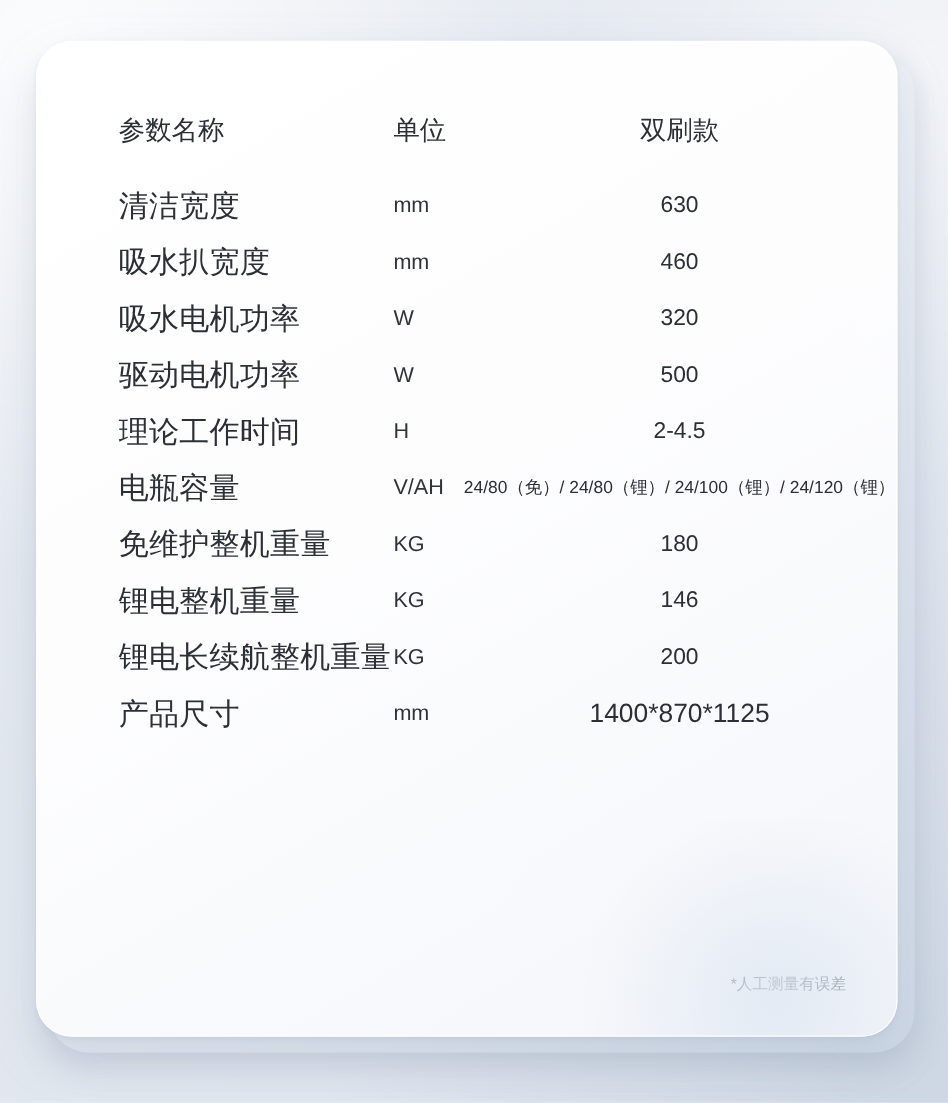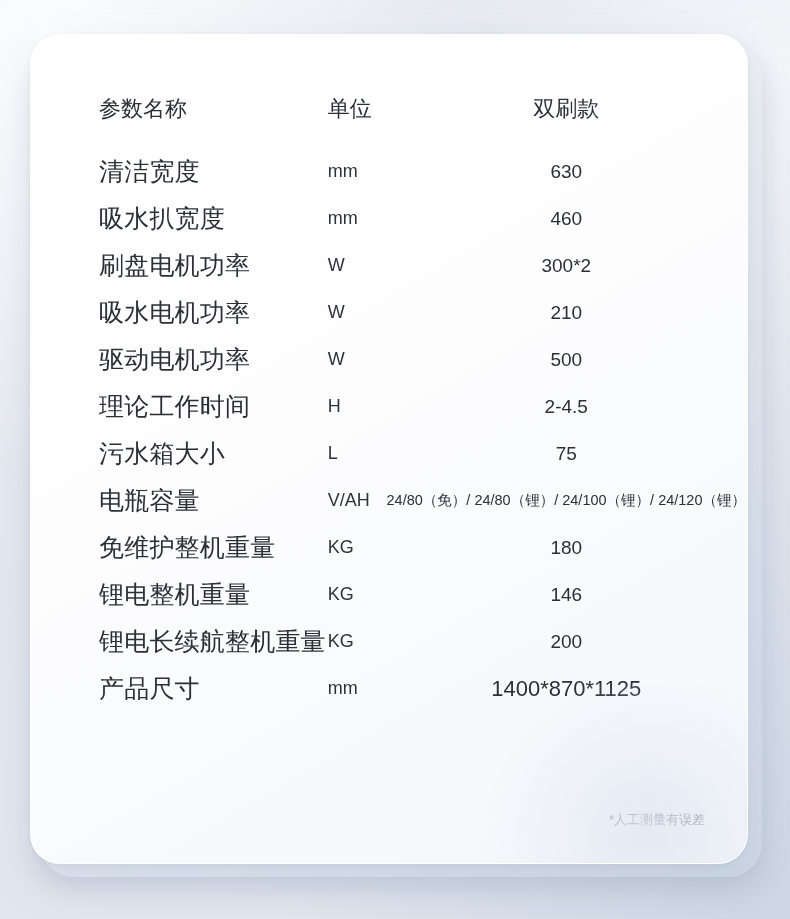--- a/index.html
+++ b/index.html
@@ -164,50 +164,40 @@
           <td class="col-value">630</td>
         </tr>
 
 
         <tr>
           <td class="col-name">吸水扒宽度</td>
           <td class="col-unit">mm</td>
           <td class="col-value">460</td>
         </tr>
 
-        <tr>
-          <td class="col-name">刷盘电机功率</td>
-          <td class="col-unit">W</td>
-          <td class="col-value">300*2</td>
-        </tr>
 
         <tr>
           <td class="col-name">吸水电机功率</td>
           <td class="col-unit">W</td>
-          <td class="col-value">210</td>
+          <td class="col-value">320</td>
         </tr>
 
         <tr>
           <td class="col-name">驱动电机功率</td>
           <td class="col-unit">W</td>
           <td class="col-value">500</td>
         </tr>
 
         <tr>
           <td class="col-name">理论工作时间</td>
           <td class="col-unit">H</td>
           <td class="col-value">2-4.5</td>
         </tr>
 
 
-        <tr>
-          <td class="col-name">污水箱大小</td>
-          <td class="col-unit">L</td>
-          <td class="col-value">75</td>
-        </tr>
 
         <tr class="battery">
           <td class="col-name">电瓶容量</td>
           <td class="col-unit">V/AH</td>
           <td class="col-value">24/80（免）/ 24/80（锂）/ 24/100（锂）/ 24/120（锂）</td>
         </tr>
 
         <tr>
           <td class="col-name">免维护整机重量</td>
           <td class="col-unit">KG</td>

